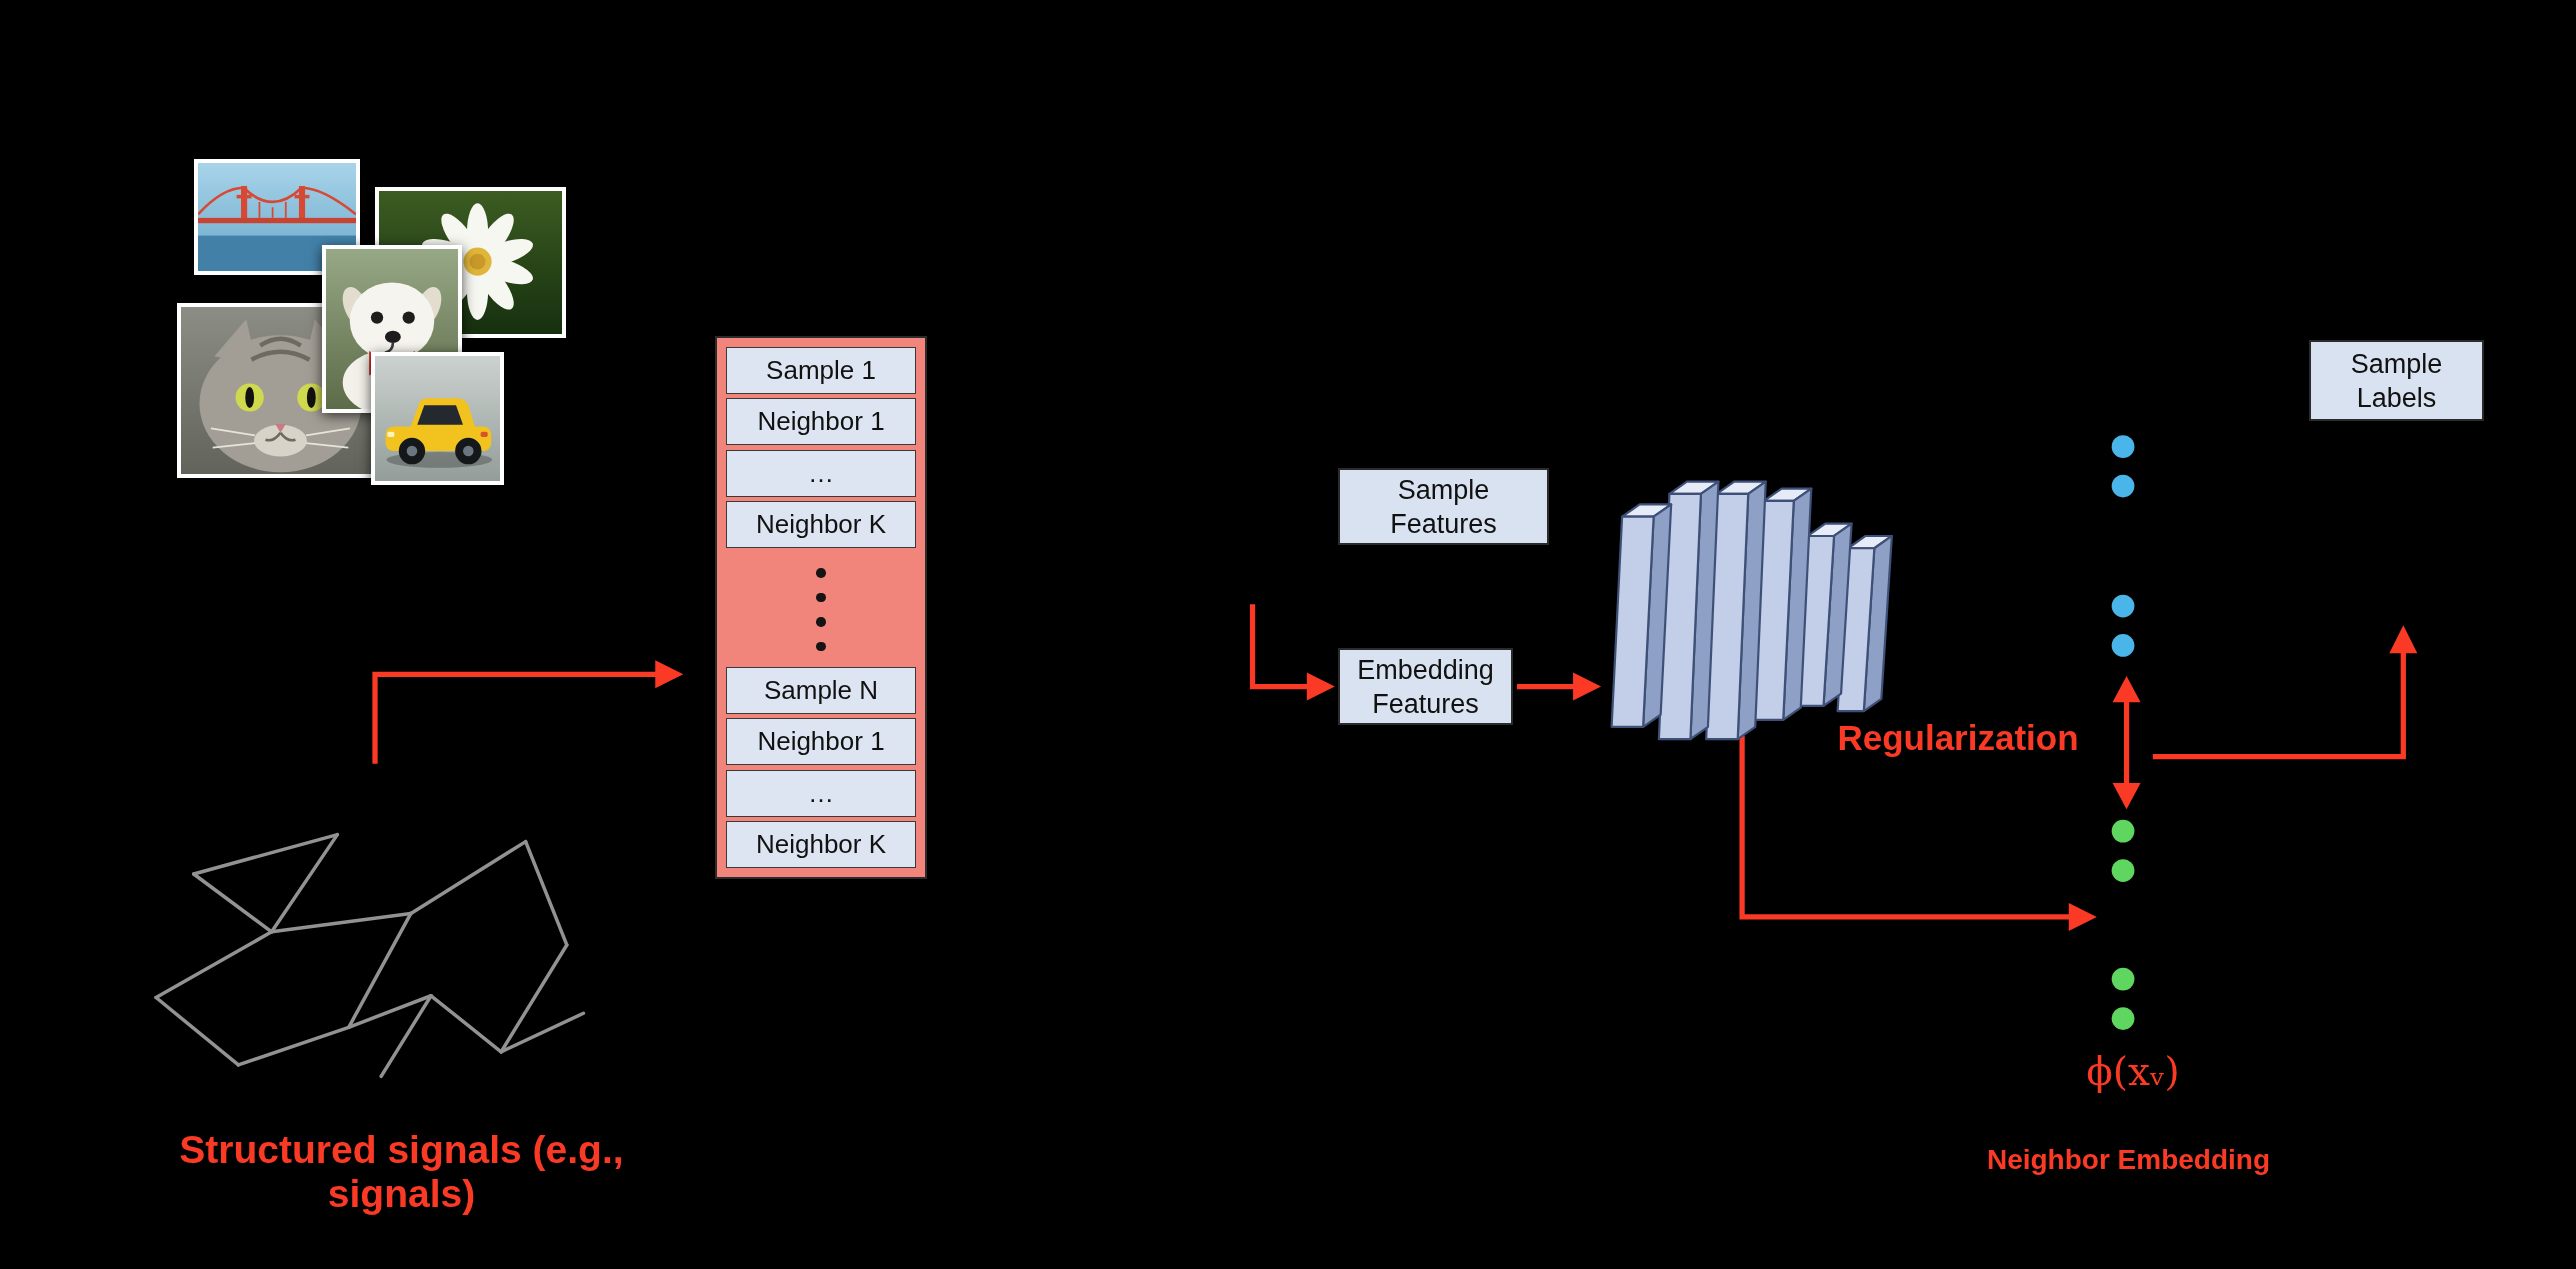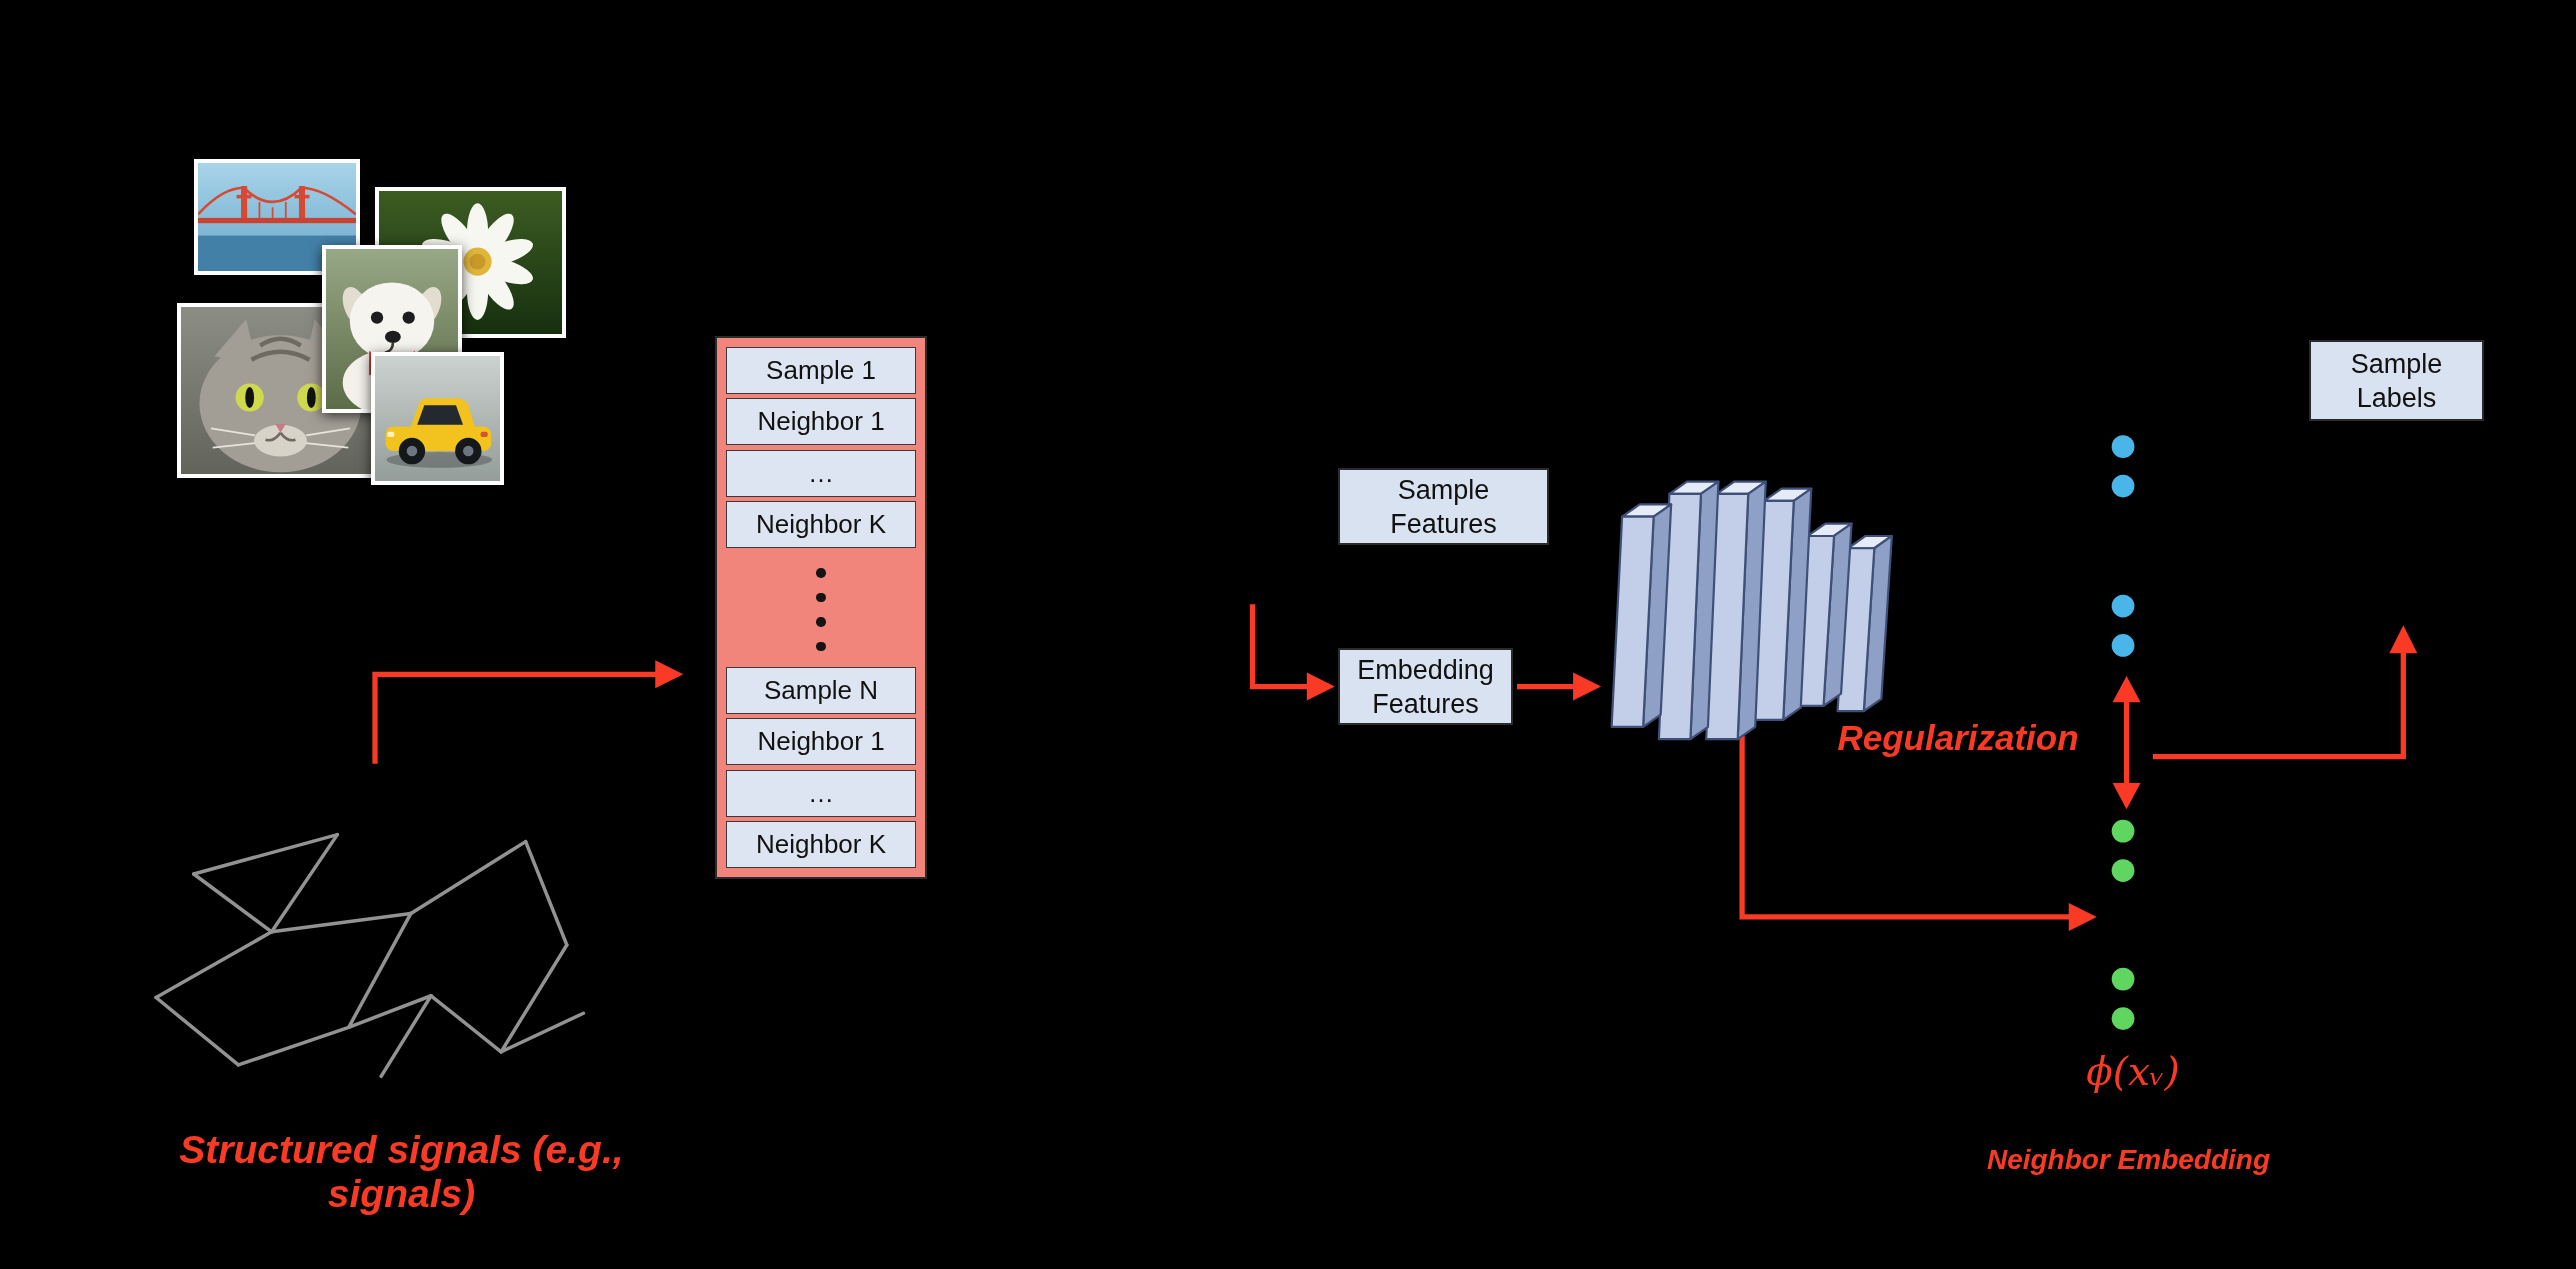--- a/index.html
+++ b/index.html
@@ -44,21 +44,21 @@
     position:absolute; background:#d9e2f0; border:2.6px solid #2b2b2b;
     box-sizing:border-box; display:flex; align-items:center; justify-content:center;
     text-align:center; font-size:27px; line-height:34px; color:#111;
     padding:4px; z-index:8;
   }
   .box-sample-features   { left:1338px; top:468px; width:211px; height:77px; }
   .box-neighbor-features { left:1338px; top:648px; width:175px; height:77px; }
   .box-sample-labels     { left:2309px; top:340px; width:175px; height:81px; }
 
   
-  .label { position:absolute; color:#fb3a26; font-weight:bold; text-align:center; z-index:9;font-style:italic; }
+  .label { position:absolute; color:#fb3a26; font-weight:bold; text-align:center; z-index:9; }
   .label-structured     { left:117px;  top:1128px; width:569px; font-size:39px; }
   .label-regularization { left:1822px; top:718px;  width:272px; font-size:35px; }
   .label-phi            { left:2050px; top:1049px; width:166px; font-size:39px;
                           font-family:"DejaVu Serif", serif; font-weight:normal; }
   .label-embedding      { left:1901px; top:1144px; width:455px; font-size:28px; }
 </style>
 </head>
 <body>
 
 <div class="canvas">

